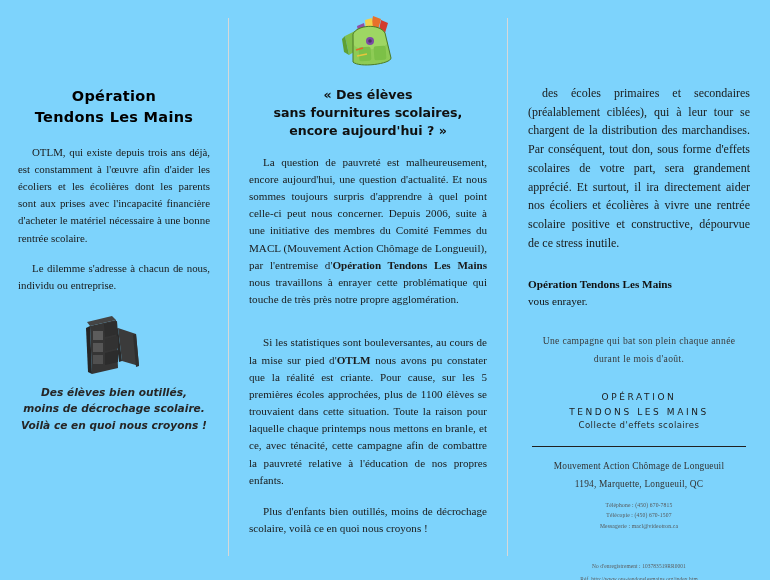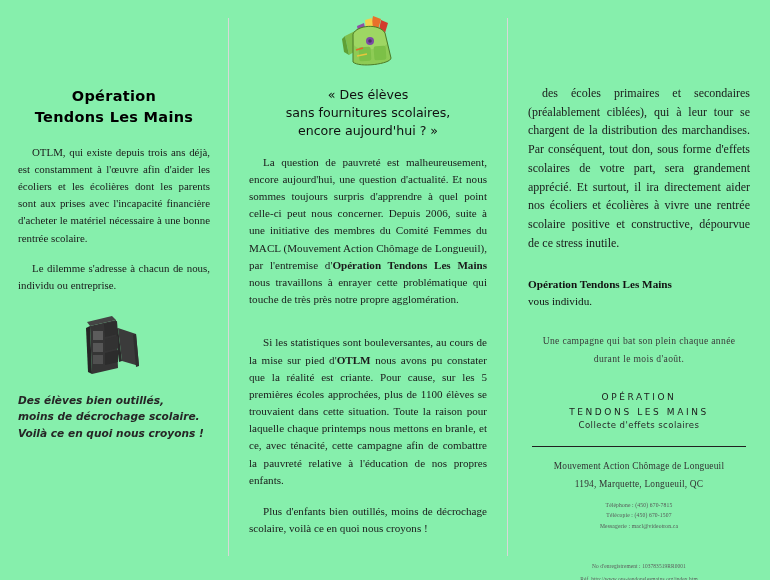--- a/index.html
+++ b/index.html
@@ -9,21 +9,21 @@
     background: #ffffff;
   }
   body {
     font-family: "Liberation Serif", serif;
     color: #111111;
   }
   .page {
     position: relative;
     width: 770px;
     height: 580px;
-    background: #86efac;
+    background: #7dd3fc;
     overflow: hidden;
     box-sizing: border-box;
   }
   
   .divider {
     position: absolute;
     top: 18px;
     width: 1px;
     height: 538px;
     background: #d8d8d8;
@@ -70,21 +70,22 @@
   .books-wrap {
     margin-top: 20px;
     display: flex;
     justify-content: center;
   }
   .books {
     width: 72px;
     height: 66px;
   }
   .tagline {
-    margin-top: 12px;
+    margin-top: 4px;
+    text-align: center;
     font-family: "DejaVu Sans", sans-serif;
     font-style: italic;
     font-weight: bold;
     font-size: 10.6px;
     line-height: 1.55;
     color: #262626;
   }
 
   
   .bag-wrap {
@@ -94,20 +95,21 @@
   }
   .bag { width: 62px; height: 60px; }
 
   .quote {
     margin-top: 12px;
     text-align: center;
     font-family: "DejaVu Sans", sans-serif;
     font-size: 12.6px;
     line-height: 1.42;
     color: #101010;
+    font-weight: bold;
   }
   .quote .q1 { white-space: nowrap; }
 
   .col-mid .body-par { margin-top: 14px; font-size: 11.1px; line-height: 1.55; }
   .col-mid .body-par.gap { margin-top: 26px; }
   .col-mid .body-par.tight { }
 
   
   .col-right .body-par { font-size: 12px; line-height: 1.56; }
   .col-right .body-par.first { margin-top: 84px; text-indent: 14px; }
@@ -273,21 +275,21 @@
 
     <p class="body-par tight">Plus d'enfants bien outillés, moins de décrochage scolaire, voilà ce en quoi nous croyons !</p>
   </div>
 
   <div class="col col-right">
 
     <p class="body-par first">des écoles primaires et secondaires (préalablement ciblées), qui à leur tour se chargent de la distribution des marchandises. Par conséquent, tout don, sous forme d'effets scolaires de votre part, sera grandement apprécié. Et surtout, il ira directement aider nos écoliers et écolières à vivre une rentrée scolaire positive et constructive, dépourvue de ce stress inutile.</p>
 
     <div class="thanks">
       <div class="strong">Opération Tendons Les Mains</div>
-      <div>vous individu.</div>
+      <div>vous enrayer.</div>
     </div>
 
     <div class="campaign">Une campagne qui bat son plein chaque année durant le mois d'août.</div>
 
     <div class="brand">
       <div>OPÉRATION</div>
       <div>TENDONS LES MAINS</div>
     </div>
     <div class="brand-sub">Collecte d'effets scolaires</div>
 

